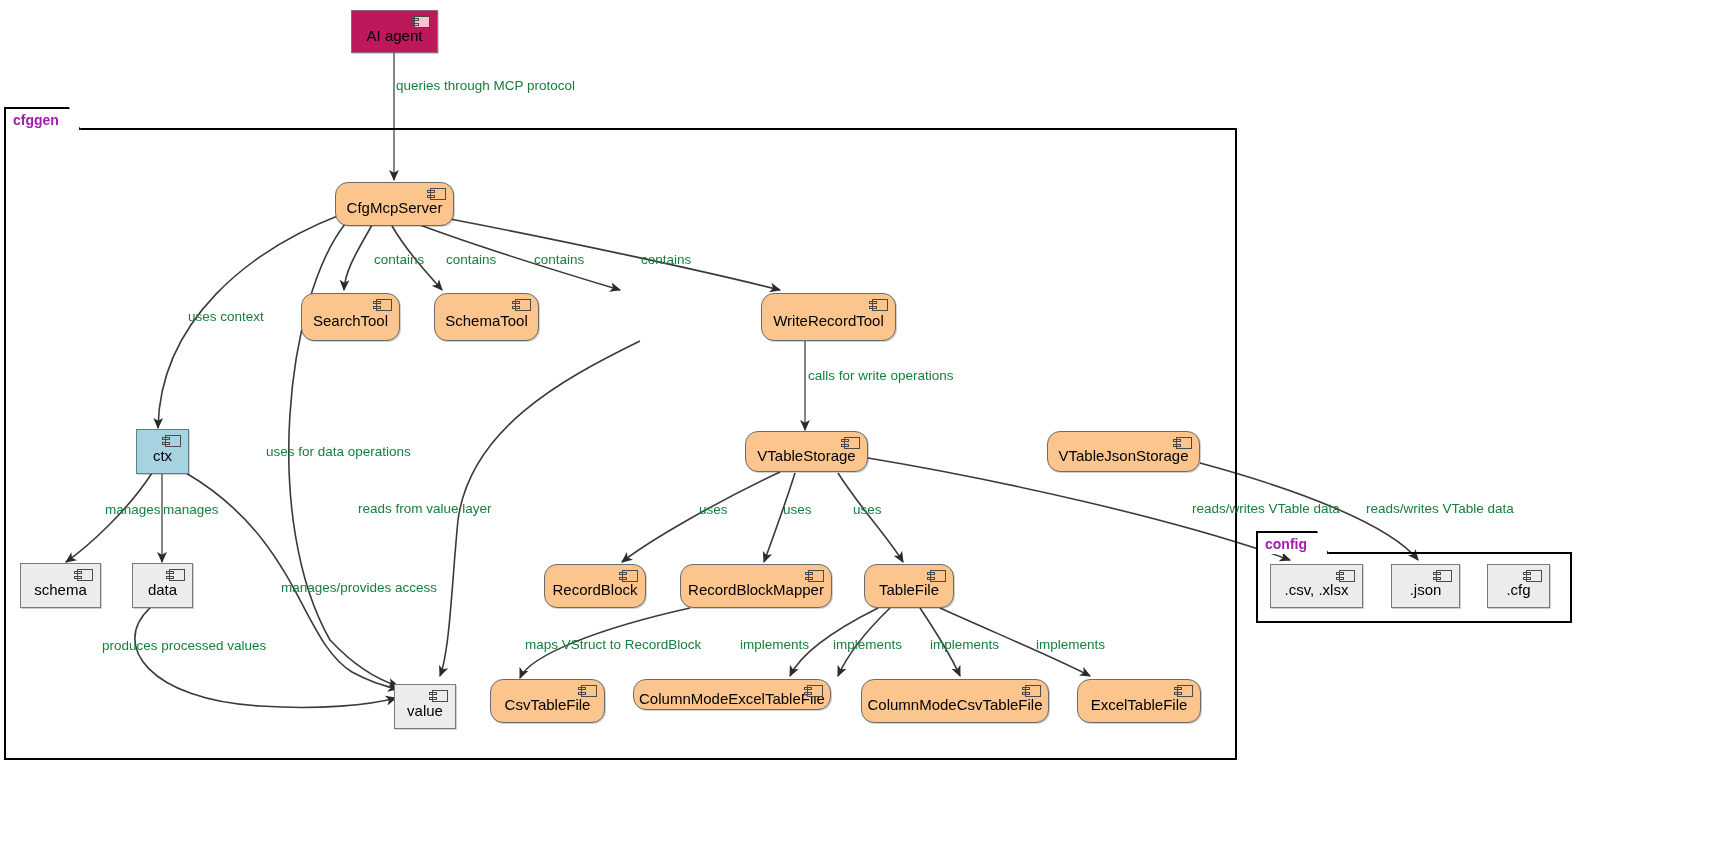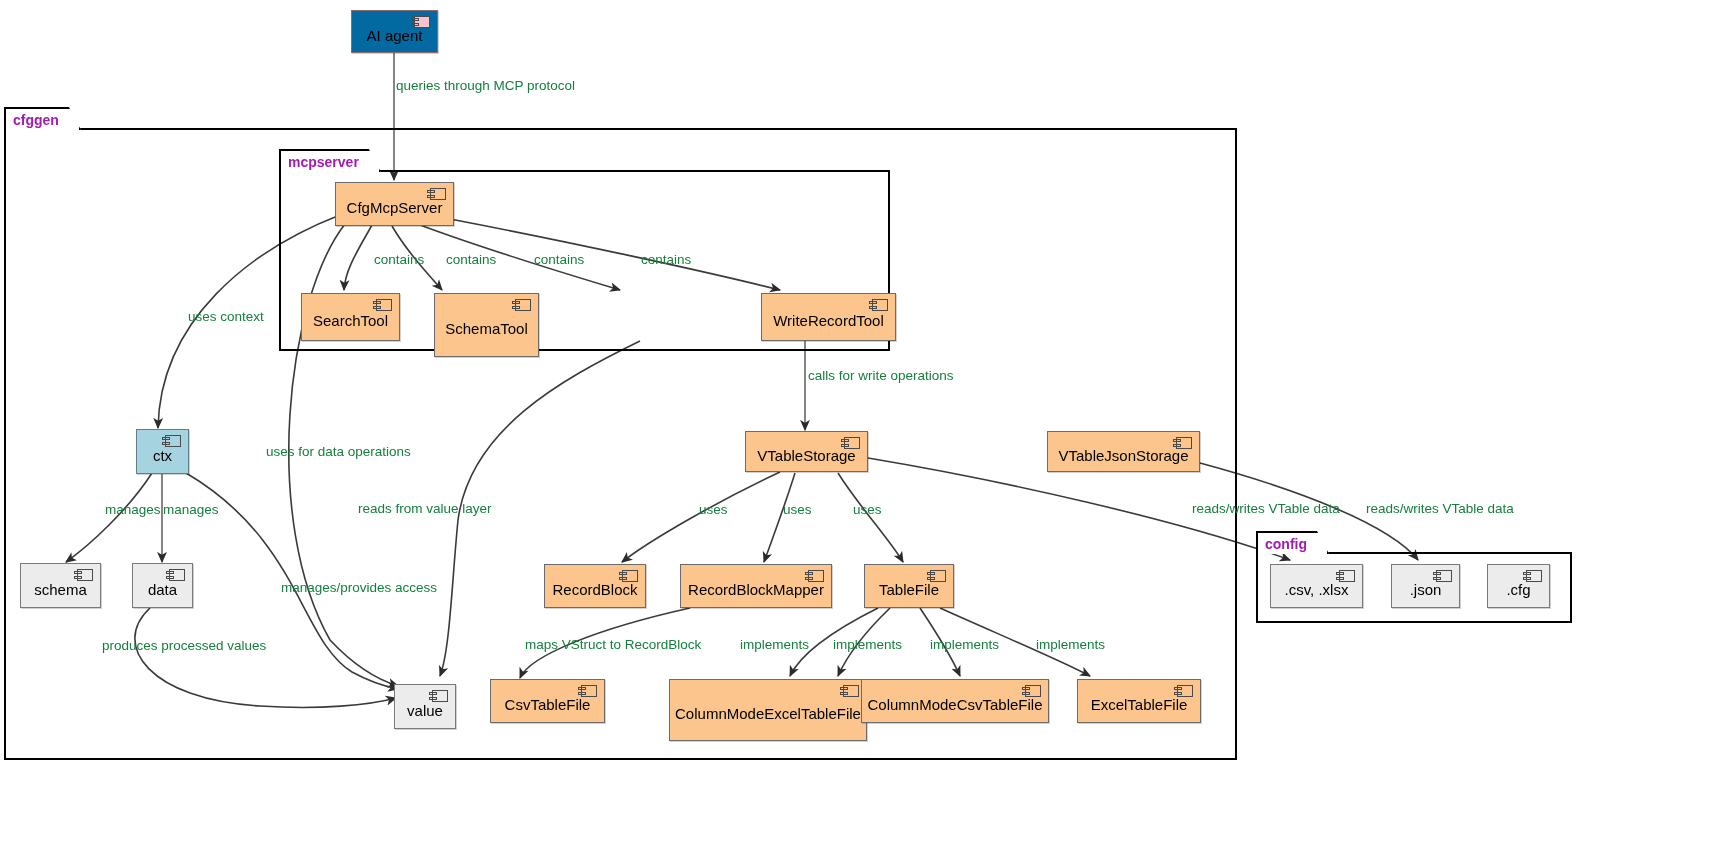--- a/index.html
+++ b/index.html
@@ -21,23 +21,23 @@
        box-shadow:1px 1px 0 rgba(0,0,0,0.18);}
   .cmp .lbl{padding-top:9px;padding-left:2px;padding-right:2px;}
   .cmp .cicon{position:absolute;right:7px;top:5px;width:19px;height:12px;}
   .cmp .cicon .body{position:absolute;left:3px;top:0;width:16px;height:12px;
         border:1.5px solid #4a4a4a;box-sizing:border-box;background:inherit;}
   .cmp .cicon .t1,.cmp .cicon .t2{position:absolute;left:0;width:8px;height:3px;
         border:1.5px solid #4a4a4a;box-sizing:border-box;}
   .cmp .cicon .t1{top:1.5px;}
   .cmp .cicon .t2{top:7px;}
 
-  .cmp.orange{background:#fbc58d;}
+  .cmp.orange{background:#fbc58d;border-radius:13px;}
   .cmp.orange .cicon .body{background:#fbc58d;}
-  .cmp.pink{background:#0369a1;border-color:#8d6a72;}
+  .cmp.pink{background:#be185d;border-color:#8d6a72;}
   .cmp.pink .cicon .body{background:#f9c2ce;}
   .cmp.blue{background:#a6d3e0;border-color:#5d7f8a;}
   .cmp.blue .cicon .body{background:#a6d3e0;}
   .cmp.grey{background:#ececec;border-color:#7a7a7a;}
   .cmp.grey .cicon .body{background:#ececec;}
 
   
   .elbl{position:absolute;font-size:13.5px;color:#15803d;white-space:nowrap;line-height:1;}
 </style>
 </head>
@@ -91,25 +91,20 @@
       <path d="M1200,463 C1300,490 1390,525 1418,560"></path>
     </g>
   </svg>
 
   <div class="pkg" style="left:4px;top:128px;width:1233px;height:632px;">
     <div class="pkg-tab">
       <span>cfggen</span>
     </div>
   </div>
 
-  <div class="pkg" style="left:279px;top:170px;width:611px;height:181px;">
-    <div class="pkg-tab">
-      <span>mcpserver</span>
-    </div>
-  </div>
 
 
   <div class="pkg" style="left:1256px;top:552px;width:316px;height:71px;">
     <div class="pkg-tab">
       <span>config</span>
     </div>
   </div>
 
   <div class="cmp pink" style="left:351px;top:10px;width:87px;height:43px;">
     <span class="cicon">
@@ -131,21 +126,21 @@
 
   <div class="cmp orange" style="left:301px;top:293px;width:99px;height:48px;">
     <span class="cicon">
         <i class="body"></i>
         <i class="t1"></i>
         <i class="t2"></i>
       </span>
     <span class="lbl">SearchTool</span>
   </div>
 
-  <div class="cmp orange" style="left:434px;top:293px;width:105px;height:64px;">
+  <div class="cmp orange" style="left:434px;top:293px;width:105px;height:48px;">
     <span class="cicon">
         <i class="body"></i>
         <i class="t1"></i>
         <i class="t2"></i>
       </span>
     <span class="lbl">SchemaTool</span>
   </div>
 
 
   <div class="cmp orange" style="left:738px;top:293px;width:135px;height:48px;margin-left:23px;">
@@ -240,21 +235,21 @@
 
   <div class="cmp orange" style="left:490px;top:679px;width:115px;height:44px;">
     <span class="cicon">
         <i class="body"></i>
         <i class="t1"></i>
         <i class="t2"></i>
       </span>
     <span class="lbl">CsvTableFile</span>
   </div>
 
-  <div class="cmp orange" style="left:633px;top:679px;width:198px;height:62px;margin-left:36px;">
+  <div class="cmp orange" style="left:633px;top:679px;width:198px;height:31px;">
     <span class="cicon">
         <i class="body"></i>
         <i class="t1"></i>
         <i class="t2"></i>
       </span>
     <span class="lbl">ColumnModeExcelTableFile</span>
   </div>
 
   <div class="cmp orange" style="left:861px;top:679px;width:188px;height:44px;">
     <span class="cicon">

